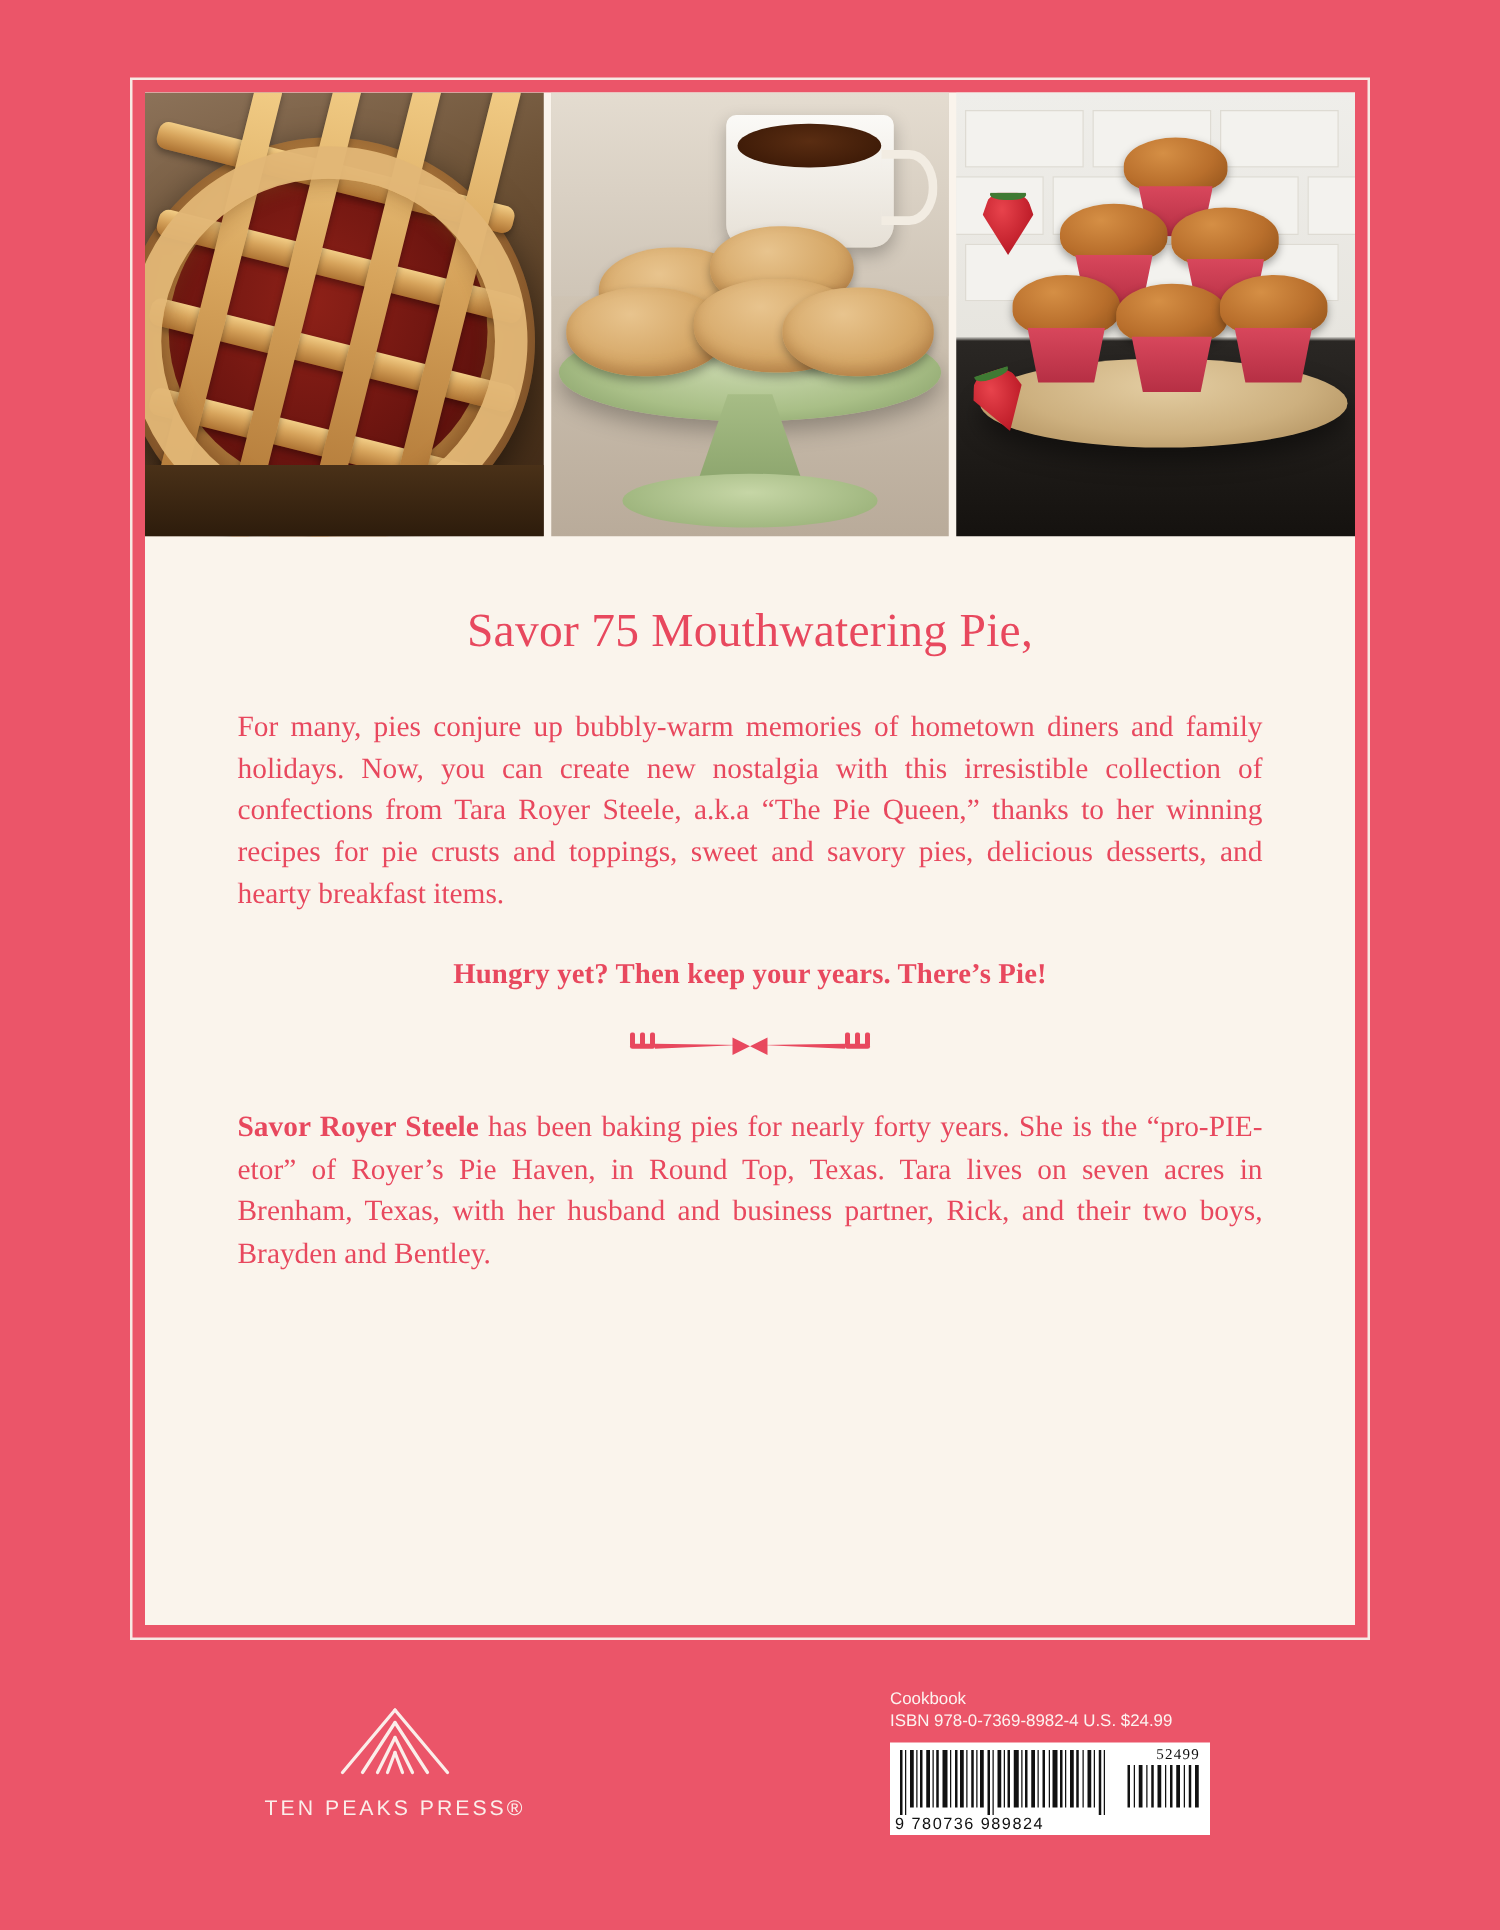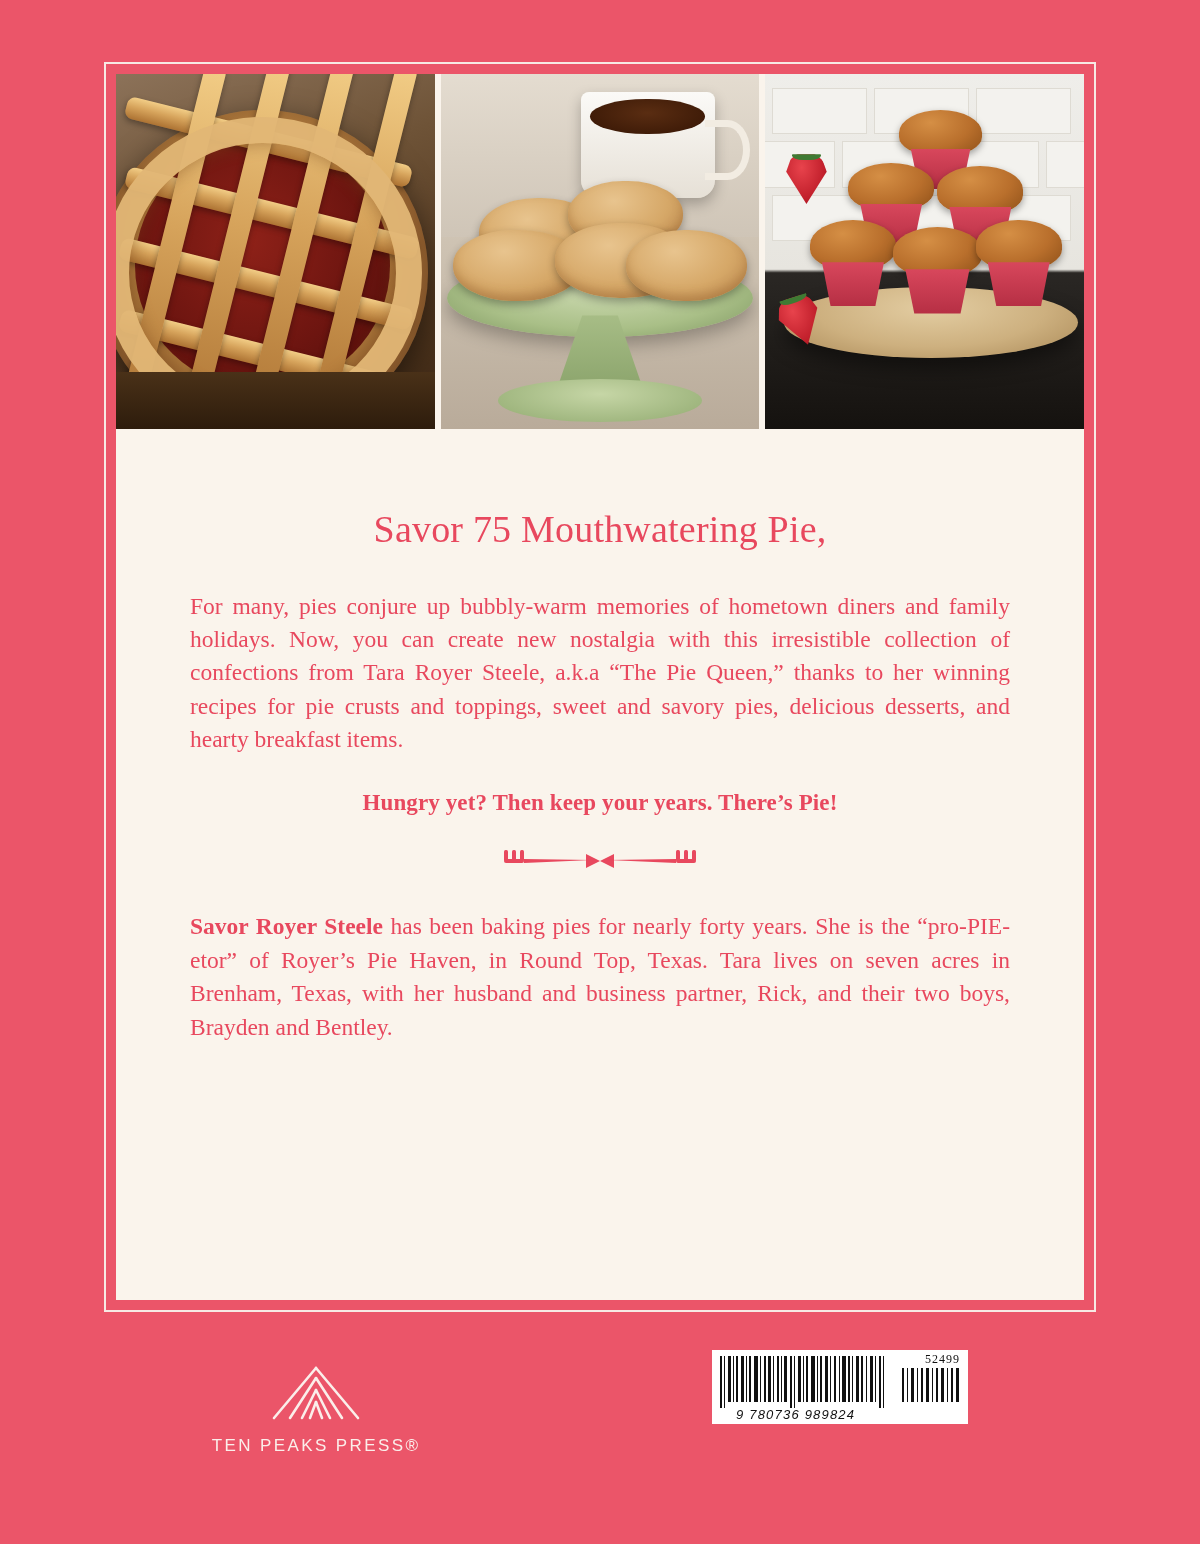--- a/index.html
+++ b/index.html
@@ -216,21 +216,21 @@
     content: "";
     position: absolute;
     left: 18%; top: -6%;
     width: 64%; height: 22%;
     background: #3f7a33;
     border-radius: 40%;
   }
 
   
   .text-area {
-    padding: 76px 74px 0 74px;
+    padding: 52px 74px 0 74px;
     box-sizing: border-box;
   }
   .headline {
     color: #e8485e;
     font-size: 38px;
     line-height: 1.28;
     text-align: center;
     margin: 0 0 36px 0;
     font-weight: normal;
     letter-spacing: 0.2px;
@@ -305,26 +305,25 @@
     position: relative;
     background: #ffffff;
     width: 256px;
     height: 74px;
     padding: 0;
   }
   .barcode-card .main-bars { position: absolute; left: 8px; top: 6px; }
   .barcode-card .addon { position: absolute; right: 6px; top: 2px; }
   .barcode-card .num {
     position: absolute;
-    left: 24px; bottom: 2px;
+    left: 4px; bottom: 2px;
     font-family: "Liberation Sans", sans-serif;
     font-size: 13px;
     letter-spacing: 1.2px;
     color: #111;
-    font-style: italic;
   }
   .barcode-card .addon-num {
     position: absolute;
     right: 8px; top: 2px;
     font-family: Liberation Serif, serif;
     font-size: 12px;
     letter-spacing: 1px;
     color: #111;
   }
 </style>
@@ -465,20 +464,24 @@
           <path d="M60 28 L74 56"></path>
           <path d="M60 40 L54 56"></path>
           <path d="M60 40 L66 56"></path>
         </g>
       </svg>
     </div>
     <div class="name">TEN PEAKS PRESS®</div>
   </div>
 
   <div class="barcode-block">
+    <div class="meta">
+      <div>Cookbook</div>
+      <div>ISBN 978-0-7369-8982-4  U.S. $24.99</div>
+    </div>
 
     <div class="barcode-card">
       <svg class="main-bars" width="176" height="56" viewBox="0 0 176 56" aria-hidden="true">
         <g fill="#111">
           <rect x="0" y="0" width="2" height="52"></rect>
             <rect x="4" y="0" width="1" height="52"></rect>
           <rect x="8" y="0" width="3" height="46"></rect>
             <rect x="13" y="0" width="1" height="46"></rect>
           <rect x="16" y="0" width="2" height="46"></rect>
             <rect x="21" y="0" width="3" height="46"></rect>

